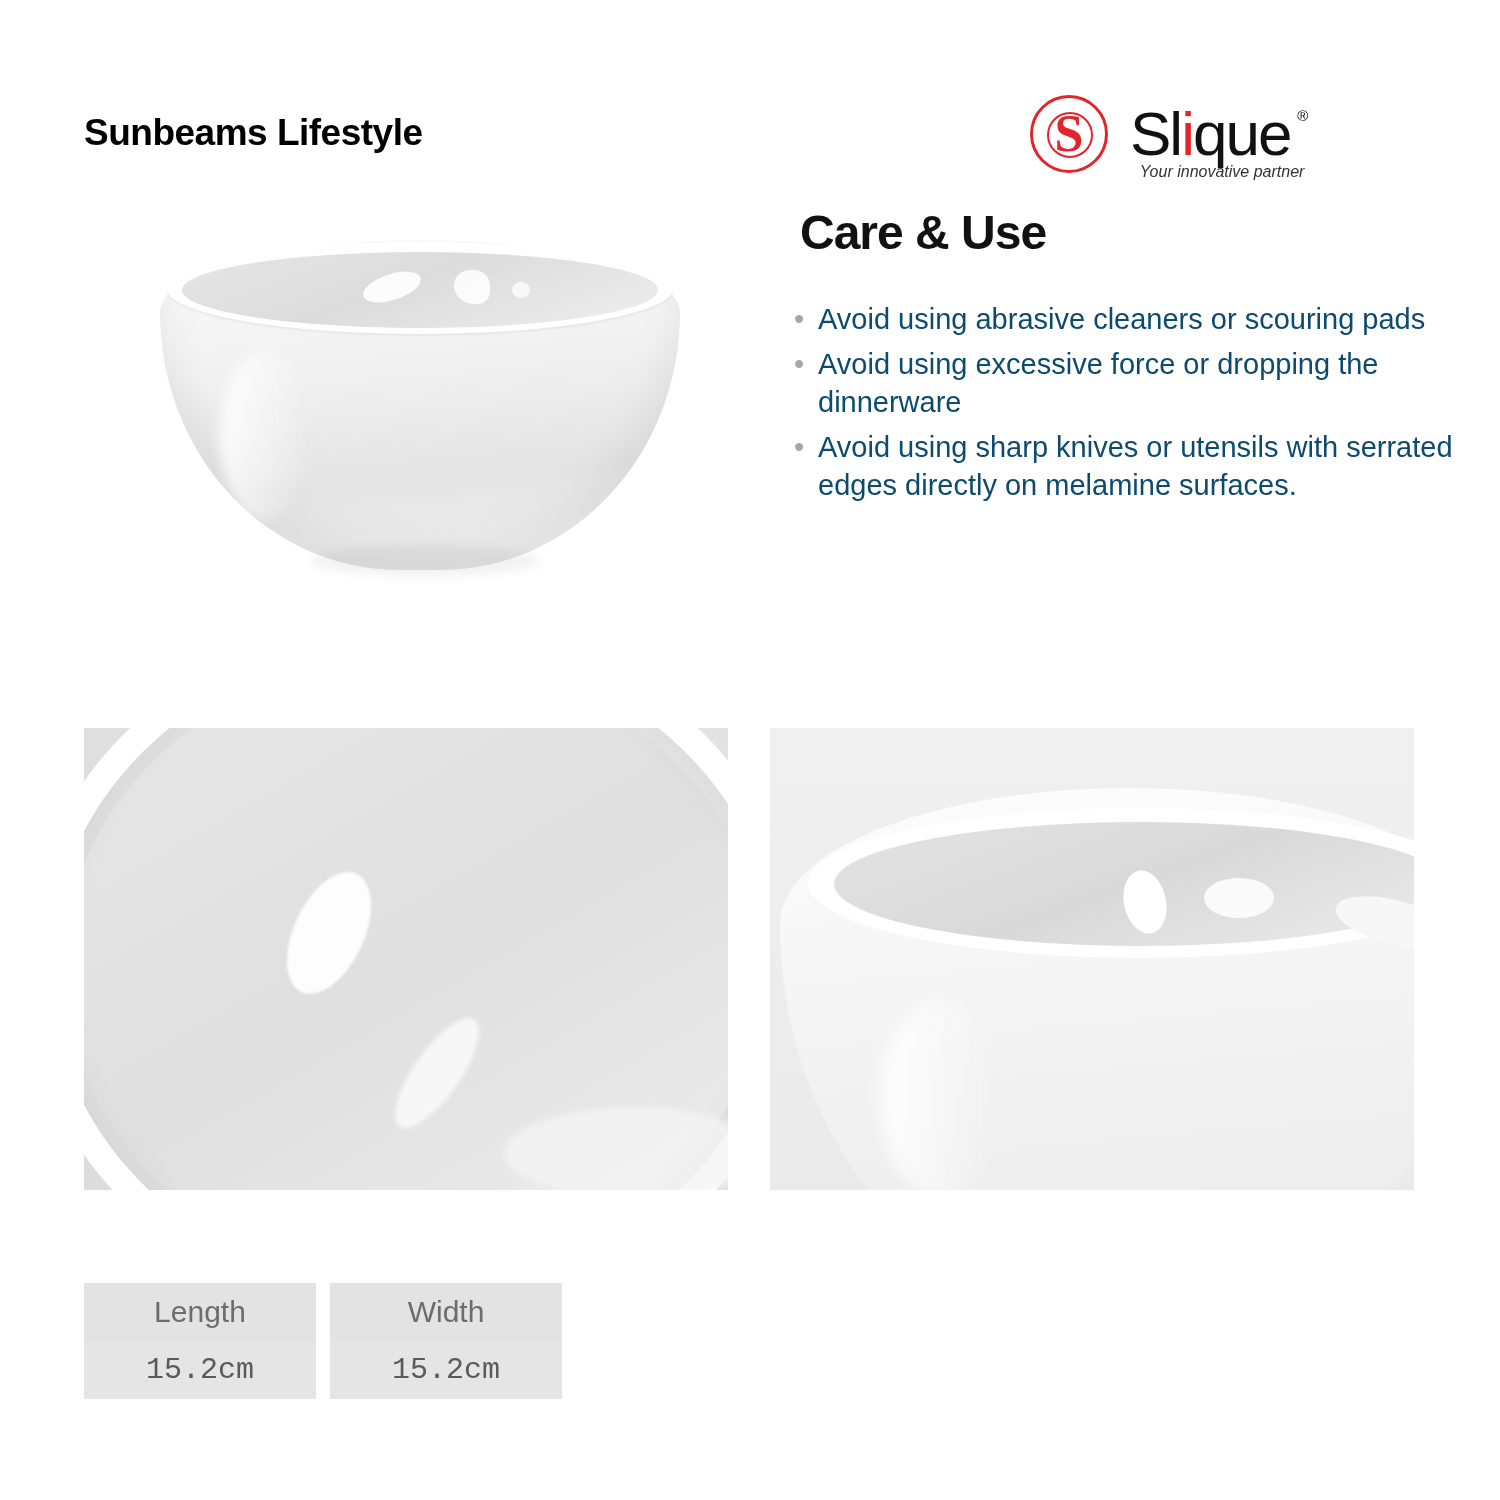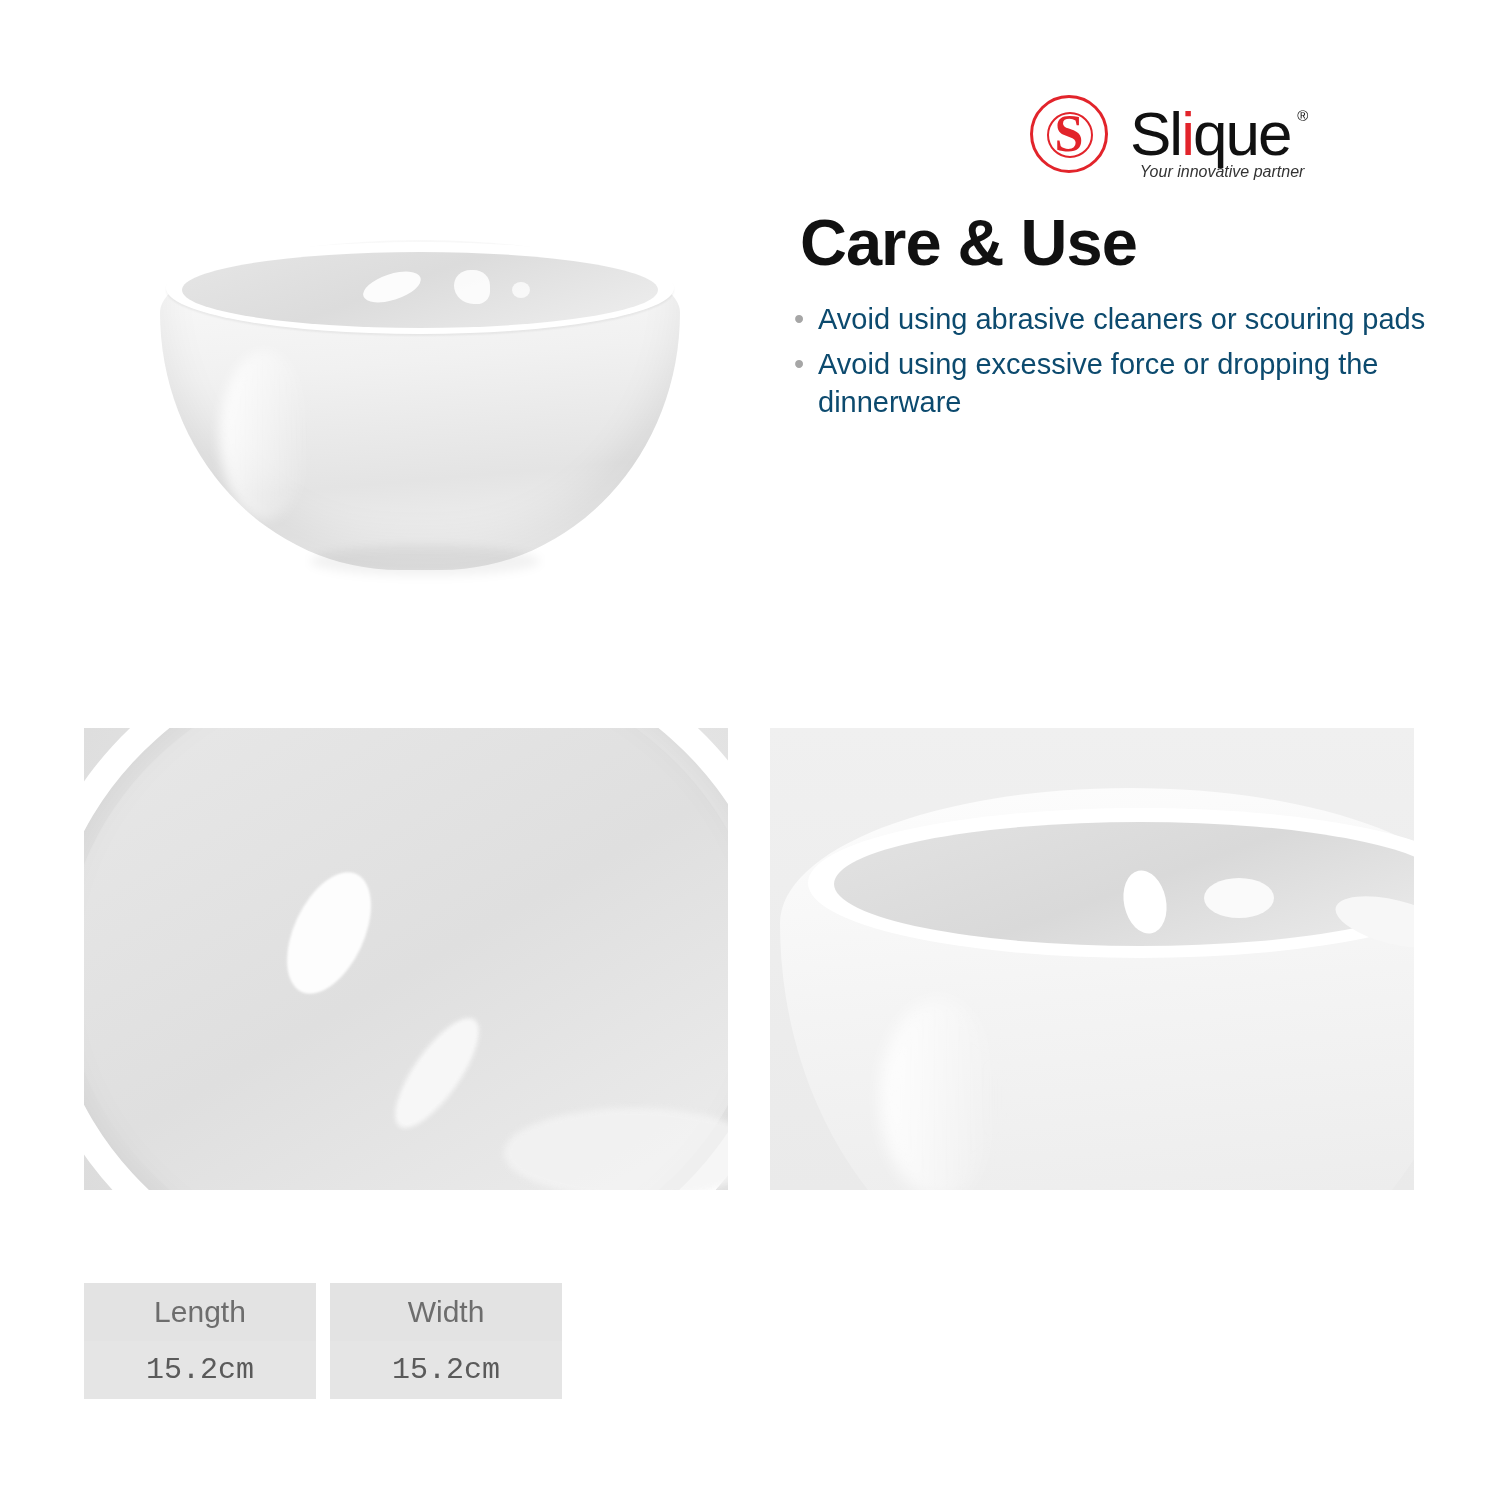--- a/index.html
+++ b/index.html
@@ -75,21 +75,21 @@
     font-size: 16px;
     font-style: italic;
     color: #333;
     white-space: nowrap;
   }
 
   
   .care-title {
     position: absolute;
     left: 800px; top: 205px;
-    font-size: 65px;
+    font-size: 48px;
     font-weight: bold;
     color: #111;
     letter-spacing: -1px;
   }
   .care-list {
     position: absolute;
     left: 790px; top: 300px;
     width: 680px;
     list-style: none;
   }
@@ -315,20 +315,21 @@
     color: #6d6d6d;
   }
   .dim-head { background: #e3e3e3; }
   .dim-val  { background: #e5e5e5; color: #5a5a5a; font-family: Liberation Mono, monospace; }
 </style>
 </head>
 <body>
 
 <div class="page">
 
+  <div class="brand-title">Sunbeams Lifestyle</div>
 
   <div class="logo-block">
     <div class="logo-mark">
       <div class="ring-inner"></div>
       <div class="s-glyph">S</div>
     </div>
     <div class="logo-word">
       <div class="word"><span>Sl</span><span class="dot-i">i</span><span>que</span></div>
       <div class="reg">®</div>
       <div class="tagline">Your innovative partner</div>
@@ -345,20 +346,21 @@
         <div class="sheen-c"></div>
       </div>
       <div class="base-shadow"></div>
     </div>
   </div>
 
   <div class="care-title">Care &amp; Use</div>
   <ul class="care-list">
     <li>Avoid using abrasive cleaners  or scouring pads</li>
     <li>Avoid using excessive force or dropping the dinnerware</li>
+    <li>Avoid using sharp knives or utensils with serrated edges directly on melamine surfaces.</li>
   </ul>
 
   <div class="detail-row">
     <div class="detail left">
       <div class="inner-fill"></div>
       <div class="rim-arc"></div>
       <div class="hl1"></div>
       <div class="hl2"></div>
       <div class="hl3"></div>
     </div>

